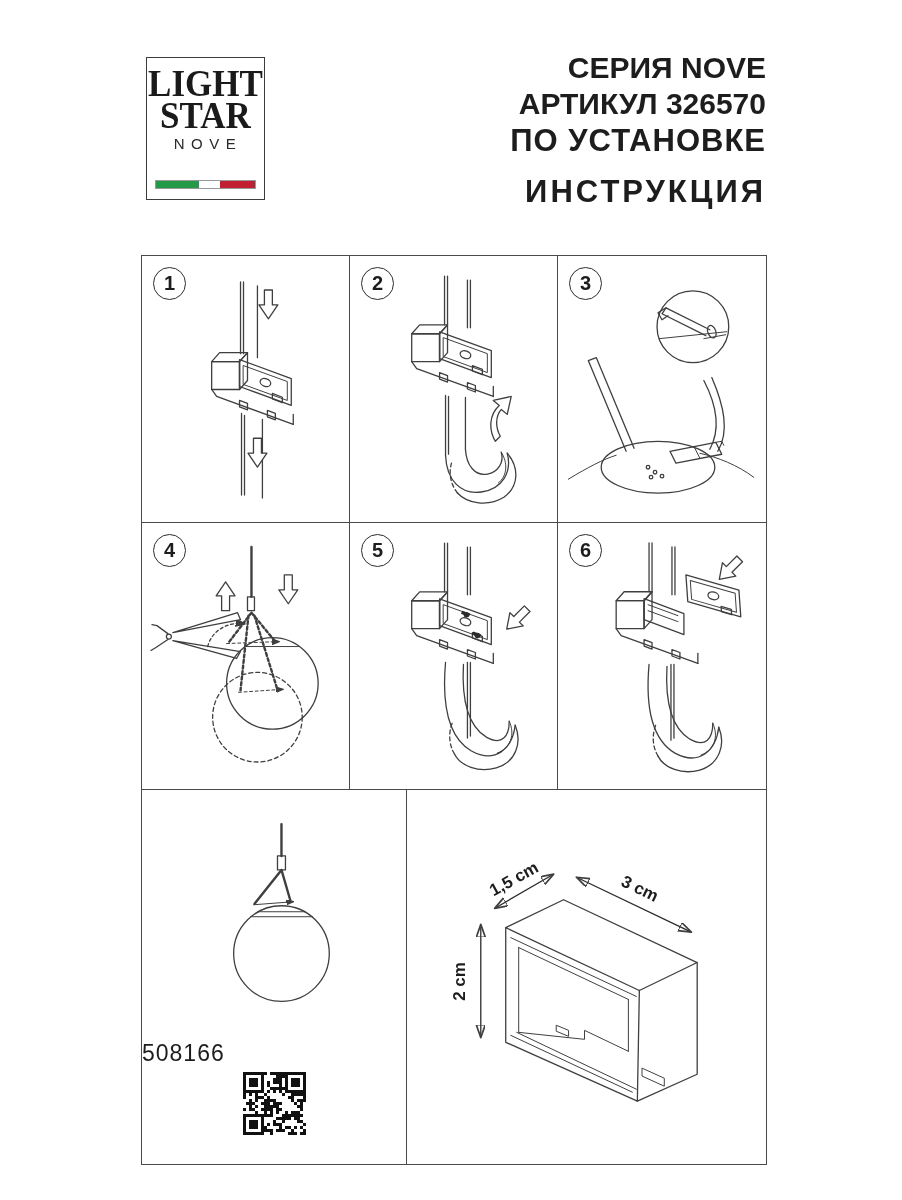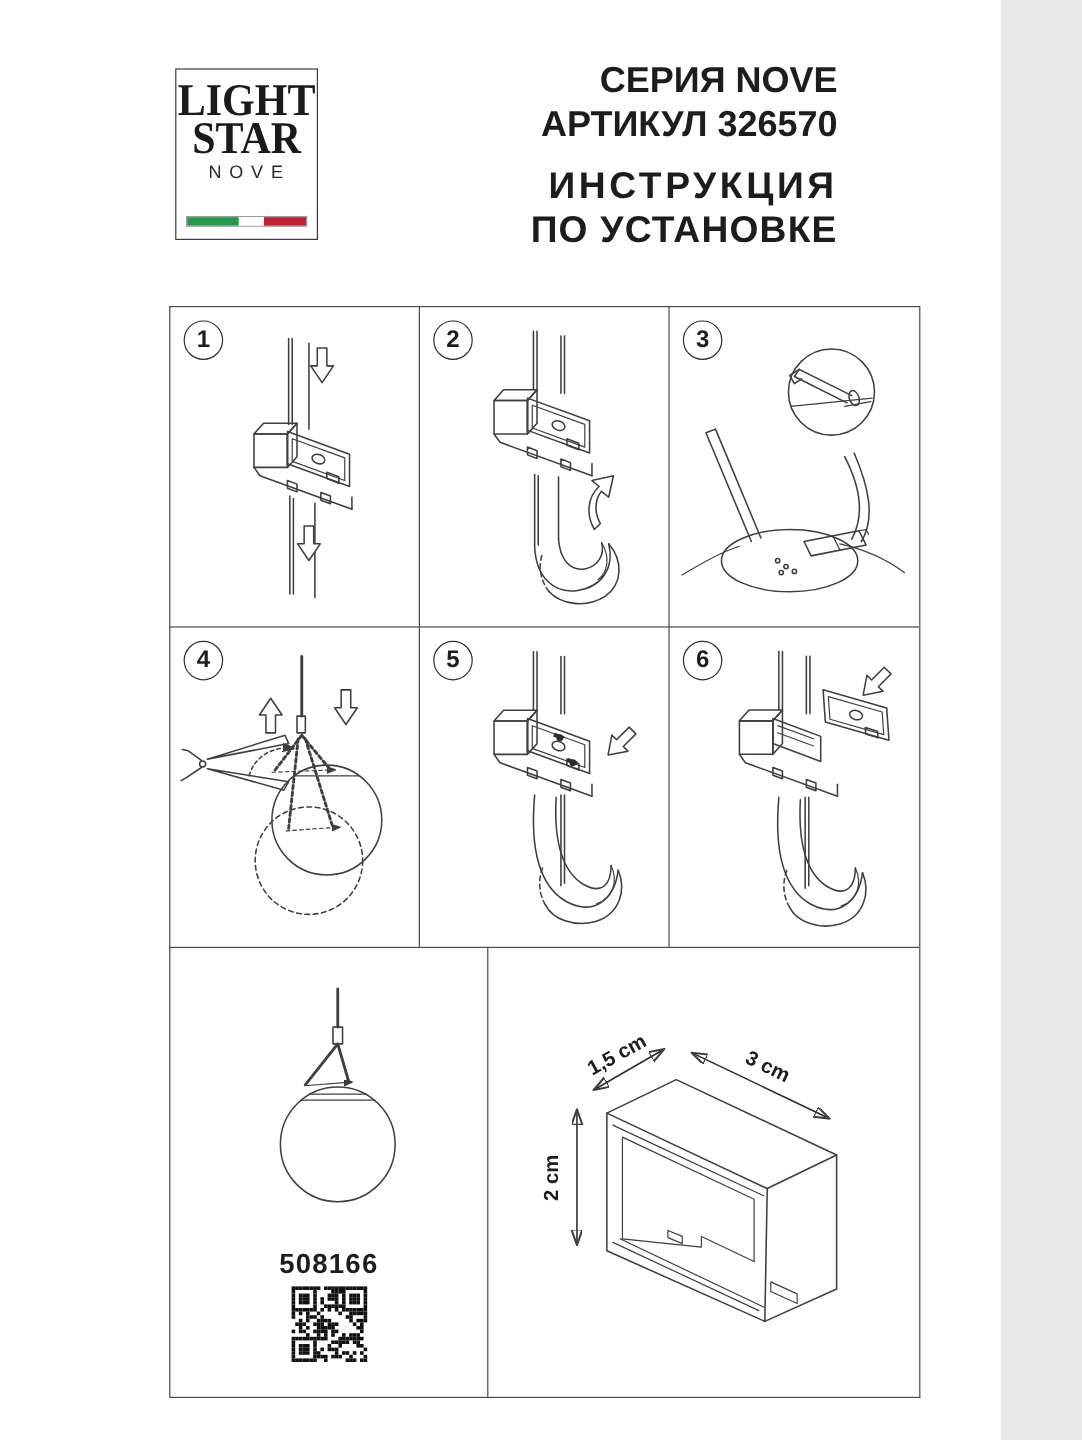--- a/index.html
+++ b/index.html
@@ -1,16 +1,16 @@
 <!DOCTYPE html>
 <html><head>
 <meta charset="utf-8">
 <style>
   html,body{margin:0;padding:0;background:#e8e8e8;}
-  .page{position:relative;width:834px;height:1200px;background:#ffffff;
+  .page{position:relative;width:902px;height:1200px;background:#ffffff;
         font-family:"Liberation Sans", sans-serif;color:#1d1d1d;overflow:hidden;}
   
   .logo-box{position:absolute;left:146px;top:57px;width:119px;height:143px;
             border:1.6px solid #3c3c3c;box-sizing:border-box;text-align:center;}
   .logo-l1,.logo-l2{font-family:"Liberation Serif", serif;font-weight:bold;
             font-size:35px;line-height:32px;letter-spacing:0px;color:#1a1a1a;
             transform:scaleY(1.08);}
   .logo-l1{margin-top:10px;}
   .logo-l3{font-size:15px;letter-spacing:6.5px;margin-top:3px;color:#2a2a2a;
            padding-left:5px;}
@@ -48,22 +48,22 @@
   svg.draw .dash{stroke-dasharray:4 3;}
   svg.draw .dash2{stroke-dasharray:3 2.6;}
   svg.draw .fill-white{fill:#ffffff;}
   svg.draw .fill-dark{fill:#2b2b2b;stroke:none;}
   svg.draw .dim{stroke:#2b2b2b;}
   svg.draw text{fill:#1d1d1d;stroke:none;font-family:"Liberation Sans",sans-serif;
                 font-weight:bold;font-size:17px;}
   marker path{fill:#2b2b2b;stroke:none;}
   marker.sm path{fill:#3f3f3f;}
   
-  .article-label{position:absolute;left:0;top:250px;width:100%;text-align:center;
-                 font-size:23px;font-weight:bold;letter-spacing:1px;}
+  .article-label{position:absolute;left:0;top:250px;width:100%;
+                 font-size:23px;font-weight:normal;letter-spacing:1px;}
   .qr{position:absolute;left:101px;top:282px;width:63px;height:63px;}
   .qr i{position:absolute;width:3px;height:3px;background:#111;}
 </style>
 </head>
 <body>
 
 <div class="page">
 
   <svg class="draw" width="0" height="0" style="position:absolute" aria-hidden="true">
     <defs>
@@ -112,22 +112,22 @@
     <div class="flag">
       <span style="width:43%;background:#249A48"></span>
       <span style="width:22%;background:#ffffff"></span>
       <span style="width:35%;background:#C02032"></span>
     </div>
   </div>
 
   <div class="hdr">
     <div class="h-s">СЕРИЯ NOVE</div>
     <div class="h-s">АРТИКУЛ 326570</div>
+    <div class="h-b h-b2">ПО УСТАНОВКЕ</div>
     <div class="h-b h-b1">ИНСТРУКЦИЯ</div>
-    <div class="h-b h-b2">ПО УСТАНОВКЕ</div>
   </div>
 
   <div class="grid">
 
     <div class="panel p1">
       <svg class="draw" viewBox="0 0 208 267">
         <path d="M99,26 V98 M102,26 V98 M116,30 V102"></path>
         <use href="#cube" transform="translate(70,97)"></use>
         <use href="#cover" transform="translate(98,104)"></use>
         <use href="#channel" transform="translate(70,97)"></use>

